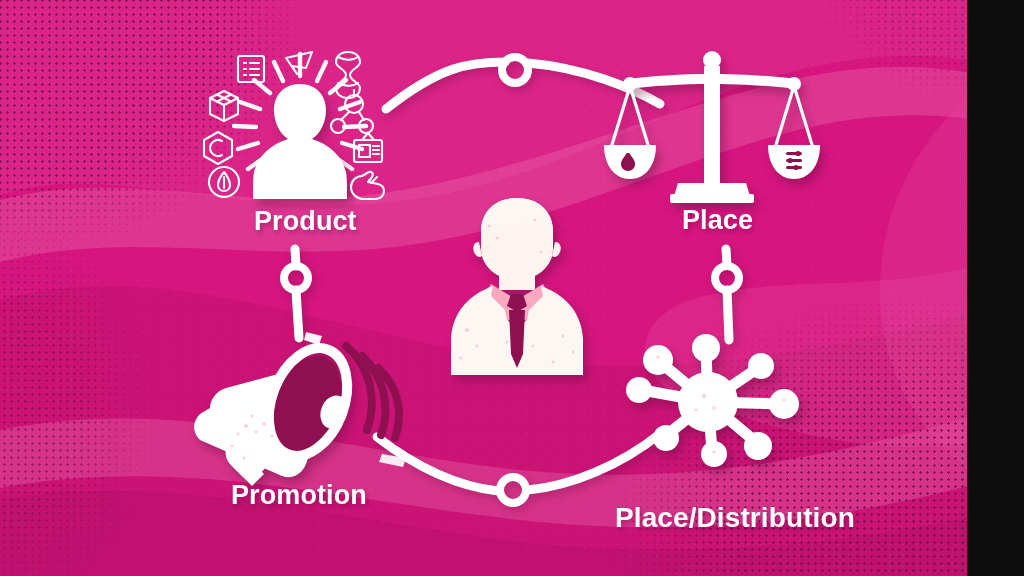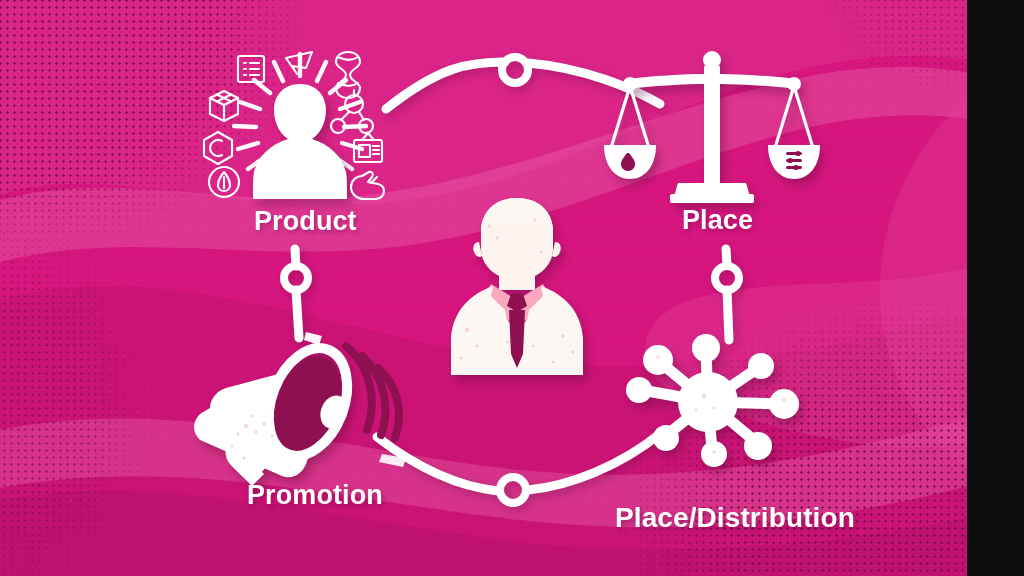--- a/index.html
+++ b/index.html
@@ -307,21 +307,21 @@
         <circle cx="46" cy="118" r="1.6"></circle>
           <circle cx="58" cy="130" r="1.5"></circle>
       </g>
 
       <g fill="#ffffff">
         <path d="M120,4 l16,4 l-3,9 l-15,-5 Z" opacity=".95"></path>
         <path d="M196,126 l24,4 l-3,9 l-24,-5 Z" opacity=".9"></path>
       </g>
     </svg>
   </div>
-  <div class="label" style="left:247px;top:480px;text-align:center;">Promotion</div>
+  <div class="label" style="left:231px;top:480px;text-align:center;">Promotion</div>
 
   <div class="node" style="left:618px;top:330px;width:200px;height:140px;">
     <svg width="200" height="140" viewBox="0 0 200 140" class="shadowed">
       <g stroke="#ffffff" stroke-width="11" stroke-linecap="round" fill="none">
         <path d="M90,72 L88,22"></path>
         <path d="M90,72 L42,32"></path>
         <path d="M90,72 L24,60"></path>
         <path d="M90,72 L50,104"></path>
         <path d="M90,72 L94,120"></path>
         <path d="M90,72 L138,112"></path>

